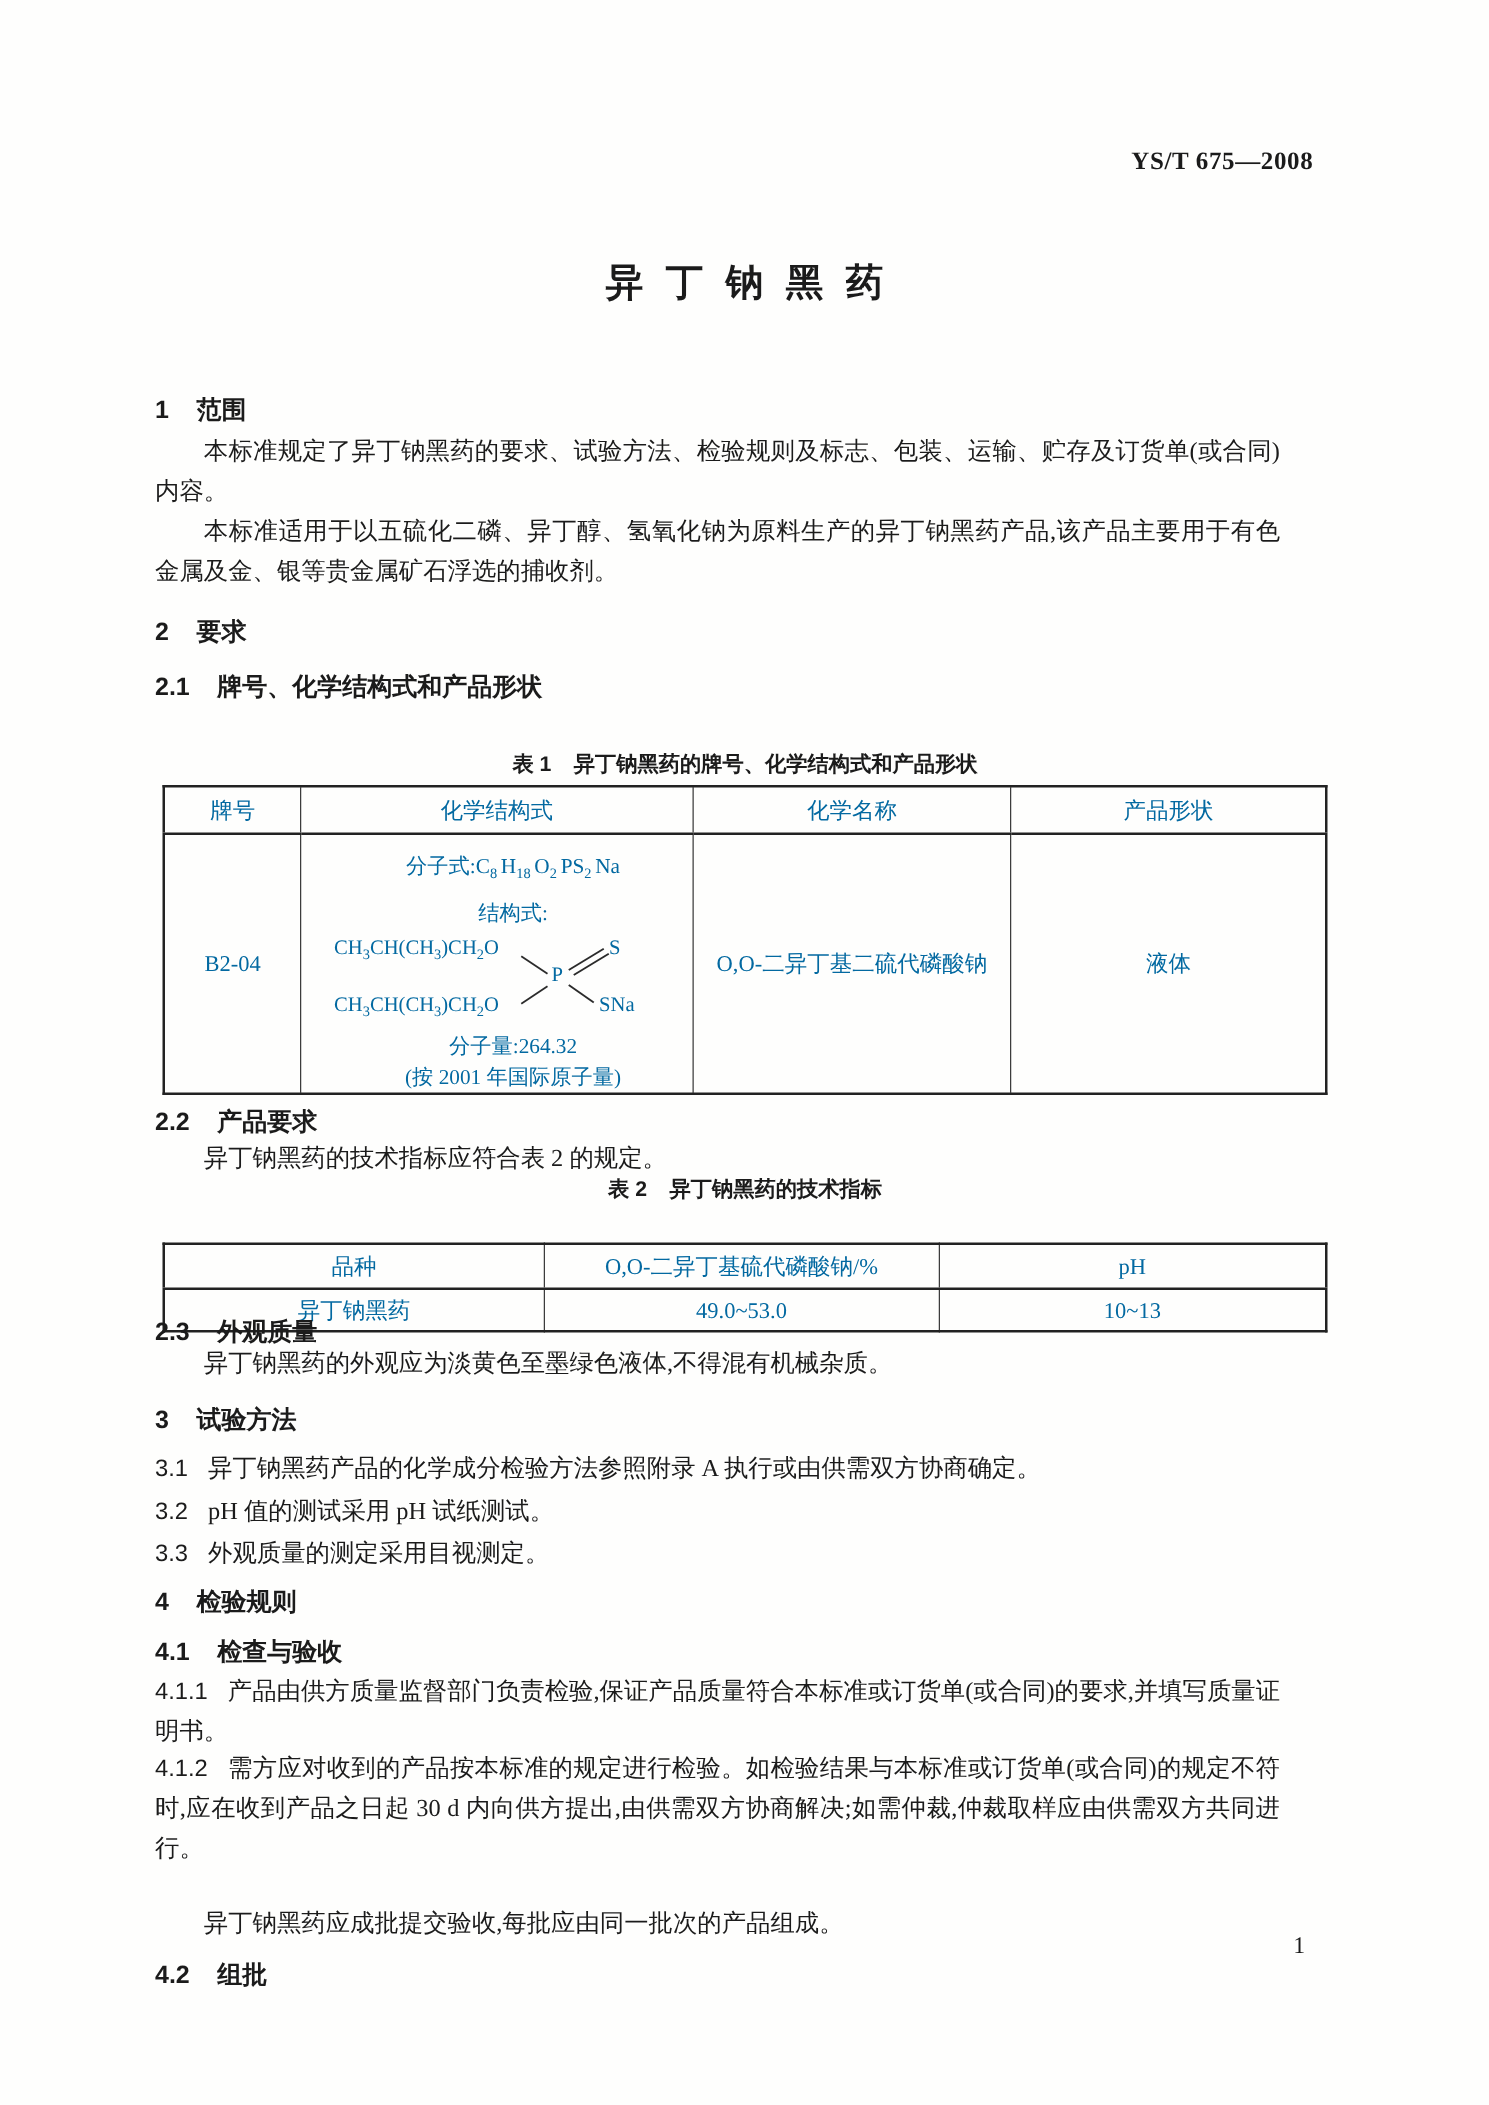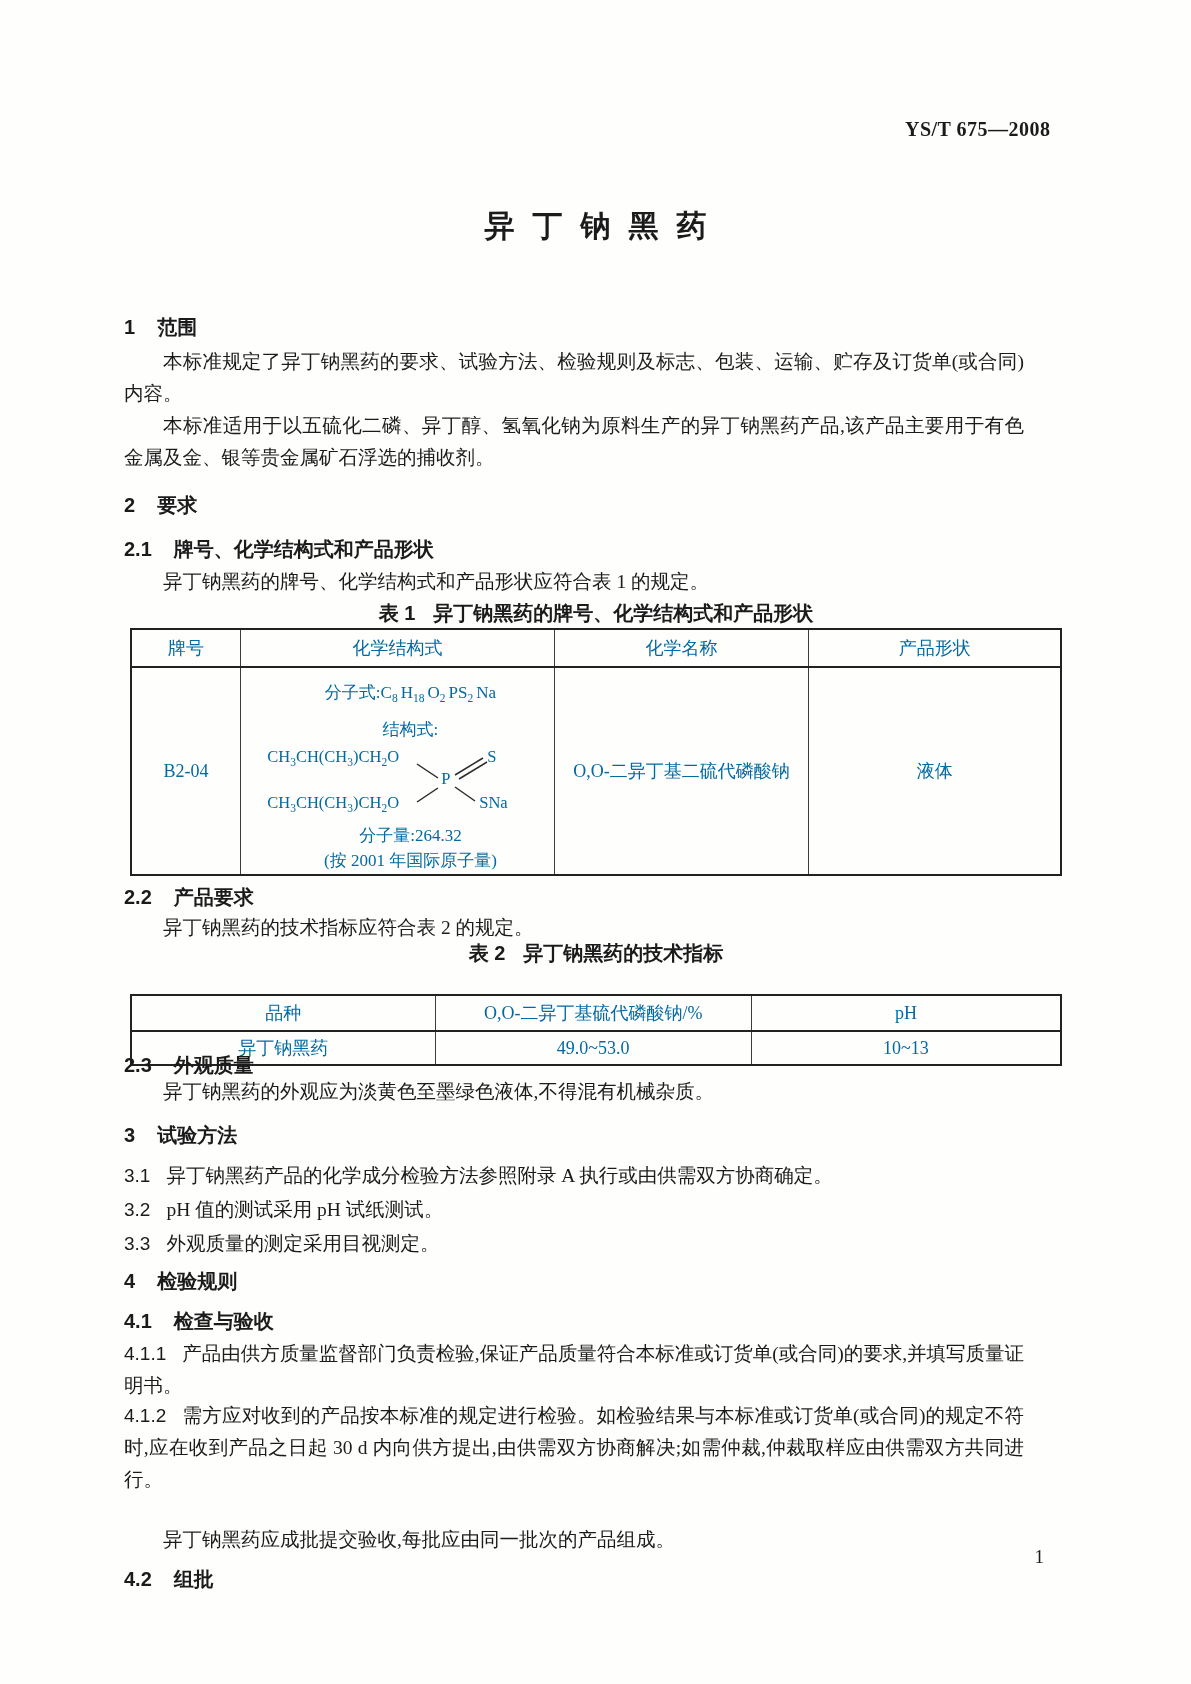--- a/index.html
+++ b/index.html
@@ -38,21 +38,21 @@
     text-align:justify;
   }
   .ind { text-indent:2em; }
   .clause .cnum {
     font-family:"Liberation Sans","DejaVu Sans",sans-serif;
     font-size:19px; margin-right:16px;
   }
   .tcaption {
     left:130px; width:932px; text-align:center;
     font-family:"Liberation Sans","DejaVu Sans",sans-serif;
-    font-weight:bold; font-size:20px;
+    font-weight:bold; font-size:17px;
   }
   .tcaption .lab { margin-right:18px; }
 
   table.std {
     position:absolute; left:130px; width:932px;
     border-collapse:collapse; table-layout:fixed;
     border:2px solid #222;
   }
   table.std th, table.std td {
     border:1px solid #3c3c3c;
@@ -92,21 +92,20 @@
 
   <div class="abs doc-title">异丁钠黑药</div>
 
   <div class="abs sec-h" style="top:314px"><span class="num">1</span><span>范围</span></div>
   <p class="abs body-p ind" style="top:346px">本标准规定了异丁钠黑药的要求、试验方法、检验规则及标志、包装、运输、贮存及订货单(或合同)内容。</p>
   <p class="abs body-p ind" style="top:410px">本标准适用于以五硫化二磷、异丁醇、氢氧化钠为原料生产的异丁钠黑药产品,该产品主要用于有色金属及金、银等贵金属矿石浮选的捕收剂。</p>
 
   <div class="abs sec-h" style="top:492px"><span class="num">2</span><span>要求</span></div>
 
   <div class="abs sec-h" style="top:536px"><span class="num">2.1</span><span>牌号、化学结构式和产品形状</span></div>
-  <p class="abs body-p ind" style="top:566px">异丁钠黑药的牌号、化学结构式和产品形状应符合表 1 的规定。</p>
 
   <div class="abs tcaption" style="top:600px"><span class="lab">表 1</span><span>异丁钠黑药的牌号、化学结构式和产品形状</span></div>
 
   <table class="std" id="table1">
     <colgroup>
       <col style="width:11.8%">
         <col style="width:33.7%">
         <col style="width:27.4%">
         <col style="width:27.1%">
     </colgroup>

